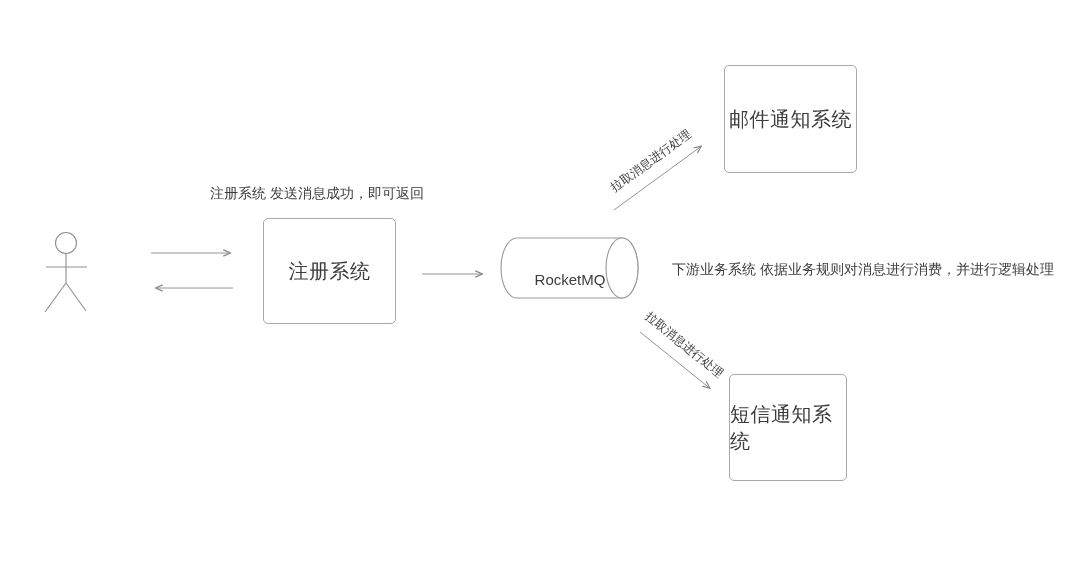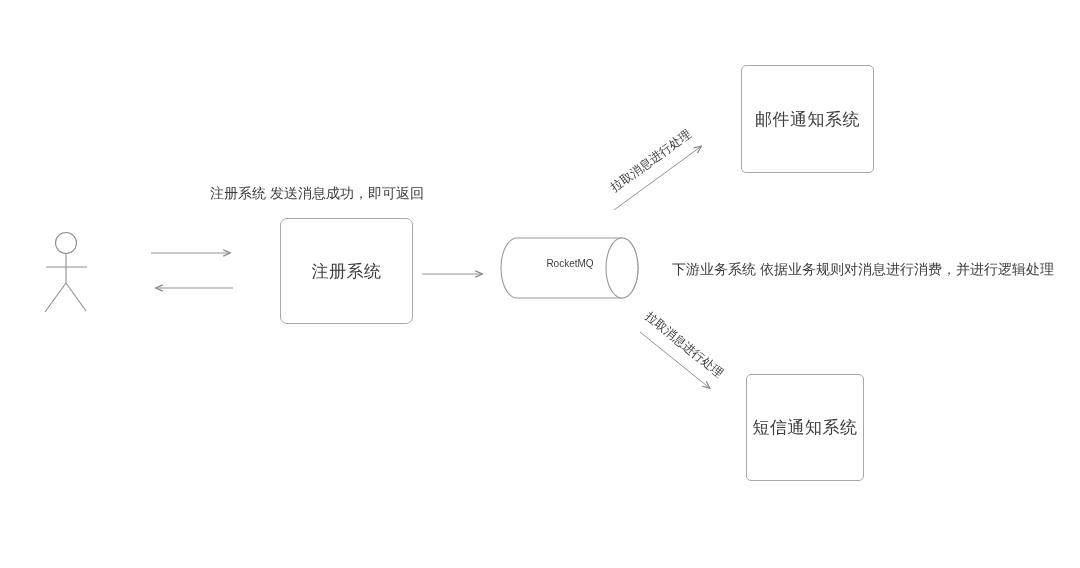--- a/index.html
+++ b/index.html
@@ -25,40 +25,39 @@
   }
   .node {
     position: absolute;
     box-sizing: border-box;
     border: 1px solid #a8a8a8;
     border-radius: 5px;
     background: #ffffff;
     display: flex;
     align-items: center;
     justify-content: center;
-    font-size: 17px;
+    font-size: 20px;
     letter-spacing: 0.5px;
-    margin-left: 17px;
   }
-  .node-register { left: 263px; top: 218px; width: 133px; height: 106px; border-radius: 7px; }
+  .node-register { left: 263px; top: 218px; width: 133px; height: 106px; }
   .node-email    { left: 724px; top: 65px;  width: 133px; height: 108px; }
   .node-sms      { left: 729px; top: 374px; width: 118px; height: 107px; }
   .annotation {
     position: absolute;
     font-size: 14px;
     white-space: nowrap;
   }
   .annotation-top   { left: 210px; top: 185px; }
   .annotation-right { left: 672px; top: 261px; }
   .mq-label {
     position: absolute;
     left: 570px;
-    top: 263px;
+    top: 279px;
     transform: translate(-50%, -50%);
-    font-size: 10px;
+    font-size: 15px;
     white-space: nowrap;
   }
   .edge-label {
     position: absolute;
     font-size: 12px;
     white-space: nowrap;
     color: #3c3c3c;
   }
   .edge-label-upper {
     left: 651px;

